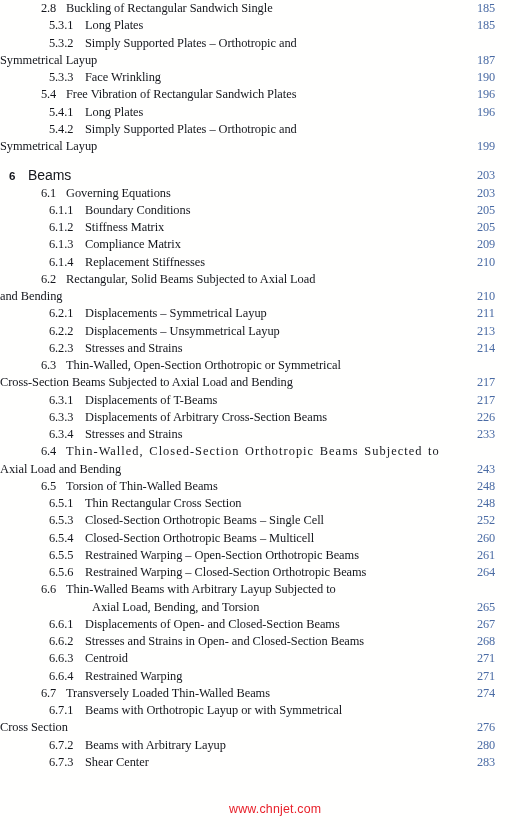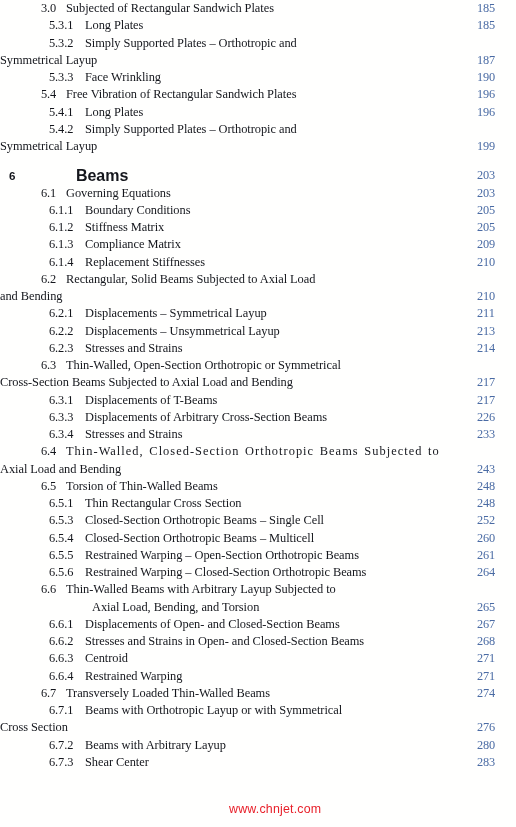--- a/index.html
+++ b/index.html
@@ -62,23 +62,22 @@
   }
   .lvl-chapter .num {
     margin-left: 9px;
     width: 19px;
     font-family: "Liberation Sans", "DejaVu Sans", sans-serif;
     font-weight: bold;
     font-size: 11.6px;
   }
   .lvl-chapter .title {
     font-family: "Liberation Sans", "DejaVu Sans", sans-serif;
-    font-weight: bold;
-    font-size: 16px;
-    margin-left: 48px;
+    font-weight: normal;
+    font-size: 14px;
   }
 
   
   .lvl-2 .num {
     margin-left: 41px;
     width: 25px;
   }
   
   .lvl-3 .num {
     margin-left: 49px;
@@ -119,21 +118,21 @@
     font-size: 12.4px;
     color: #e8202a;
     letter-spacing: 0.2px;
     white-space: nowrap;
   }
 </style>
 </head>
 <body>
 
 <div id="toc">
-    <div class="entry lvl-2"><span class="num">3.0</span><span class="title">Subjected of Rectangular Sandwich Plates</span><span class="page">185</span></div>
+    <div class="entry lvl-2"><span class="num">2.8</span><span class="title">Buckling of Rectangular Sandwich Single</span><span class="page">185</span></div>
     <div class="entry lvl-3"><span class="num">5.3.1</span><span class="title">Long Plates</span><span class="page">185</span></div>
     <div class="entry lvl-3"><span class="num">5.3.2</span><span class="title">Simply Supported Plates – Orthotropic and</span></div>
     <div class="cont"><span class="title">Symmetrical Layup</span><span class="page">187</span></div>
     <div class="entry lvl-3"><span class="num">5.3.3</span><span class="title">Face Wrinkling</span><span class="page">190</span></div>
     <div class="entry lvl-2"><span class="num">5.4</span><span class="title">Free Vibration of Rectangular Sandwich Plates</span><span class="page">196</span></div>
     <div class="entry lvl-3"><span class="num">5.4.1</span><span class="title">Long Plates</span><span class="page">196</span></div>
     <div class="entry lvl-3"><span class="num">5.4.2</span><span class="title">Simply Supported Plates – Orthotropic and</span></div>
     <div class="cont"><span class="title">Symmetrical Layup</span><span class="page">199</span></div>
     <div class="spacer"></div>
     <div class="entry lvl-chapter"><span class="num">6</span><span class="title">Beams</span><span class="page">203</span></div>

